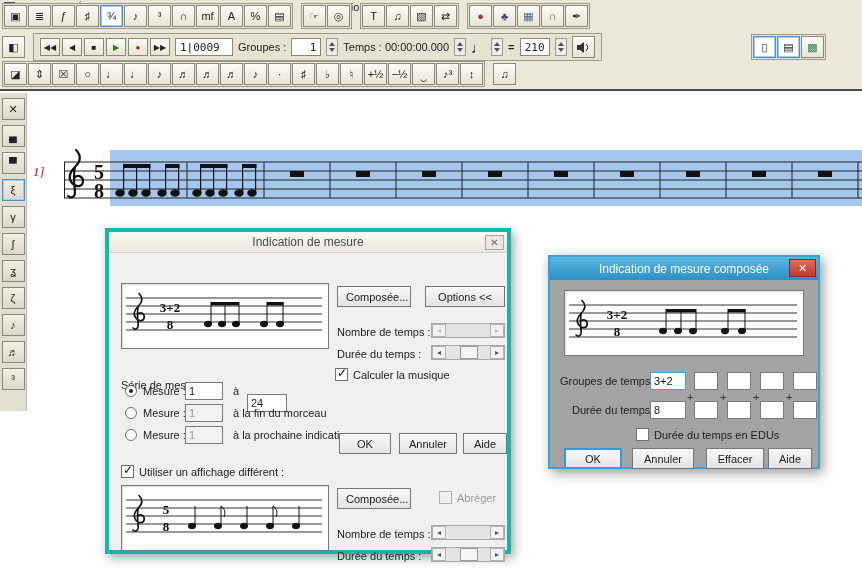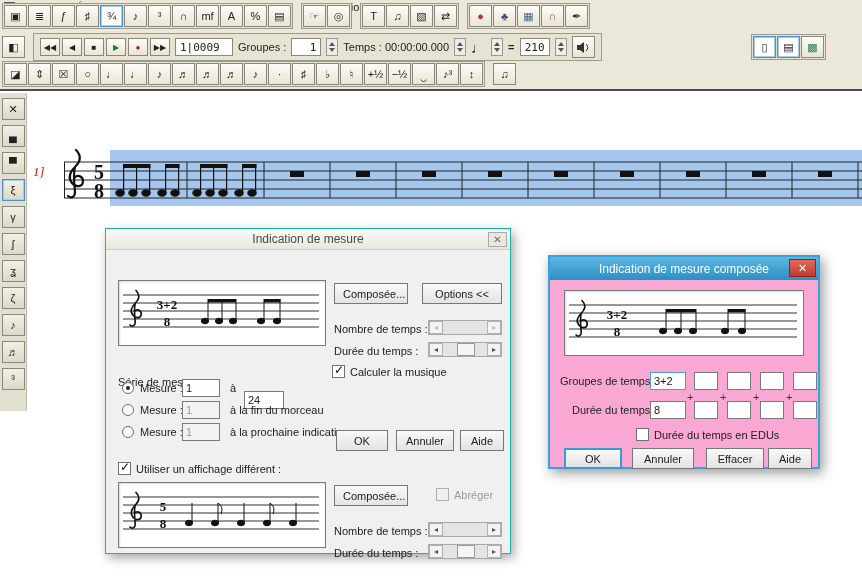--- a/index.html
+++ b/index.html
@@ -56,27 +56,27 @@
 .chk{position:absolute;display:flex;align-items:center;gap:5px;font-size:11px;color:#222}
 .chk .box{width:13px;height:13px;background:#fff;border:1px solid #707070;position:relative;flex:none}
 .chk.checked .box::after{content:"✓";position:absolute;left:1px;top:-3px;font-size:12px;color:#111}
 .chk.disabled{color:#9a9a9a}
 .chk.disabled .box{border-color:#b0b0b0;background:#f0f0f0}
 .radio{position:absolute;display:flex;align-items:center;gap:6px;font-size:11px;color:#222}
 .radio .circ{width:12px;height:12px;border-radius:50%;border:1px solid #707070;background:#fff;position:relative;flex:none}
 .radio.selected .circ::after{content:"";position:absolute;left:3px;top:3px;width:4px;height:4px;border-radius:50%;background:#222}
 
 
-.dialog1{position:absolute;left:105px;top:228px;width:406px;height:326px;background:#f0f0f0;border:1px solid #14b8a6;box-shadow:3px 4px 10px rgba(0,0,0,.35);z-index:5}
+.dialog1{position:absolute;left:105px;top:228px;width:406px;height:326px;background:#f0f0f0;border:4px solid #14b8a6;box-shadow:3px 4px 10px rgba(0,0,0,.35);z-index:5}
 .dlg-title{height:21px;display:flex;align-items:center;justify-content:center;color:#4a4a4a;font-size:12px;background:linear-gradient(#fbfaf7,#e9e7dc);border-bottom:1px solid #d2d0c6;position:relative}
 .dlg-close{position:absolute;right:3px;top:3px;width:19px;height:15px;border:1px solid #aaa;background:#e9e7df;color:#666;font-size:10px;line-height:12px;text-align:center;padding:0}
 .dlg-body{position:relative;width:100%;height:calc(100% - 21px)}
 
 
-.dialog2{position:absolute;left:548px;top:255px;width:272px;height:214px;background:#f9a8d4;border:2px solid #38a3d8;box-shadow:3px 4px 12px rgba(0,0,0,.4);z-index:6}
+.dialog2{position:absolute;left:548px;top:255px;width:272px;height:214px;background:#a3a3a3;border:2px solid #38a3d8;box-shadow:3px 4px 12px rgba(0,0,0,.4);z-index:6}
 .dlg2-title{height:23px;background:linear-gradient(#5db6e2,#2b90c6);color:#fff;display:flex;align-items:center;justify-content:center;font-size:12px;position:relative}
 .dlg2-close{position:absolute;right:2px;top:2px;width:27px;height:18px;background:linear-gradient(#e66a5c,#c03a2e);border:1px solid #8a281e;color:#fff;font-size:11px;line-height:15px;text-align:center;padding:0}
 .dlg2-body{position:relative;width:100%;height:calc(100% - 23px)}
 .plus{position:absolute;font-size:11px;color:#333}
 </style>
 </head>
 <body>
 
 <svg width="0" height="0" style="position:absolute" aria-hidden="true">
   <defs>

